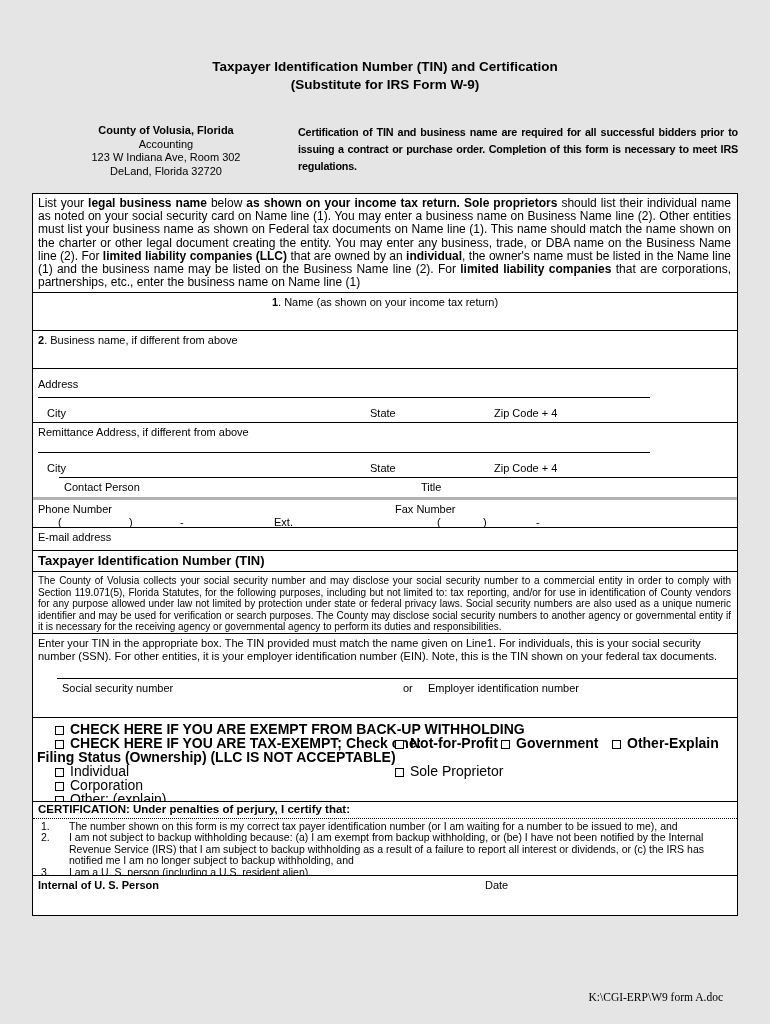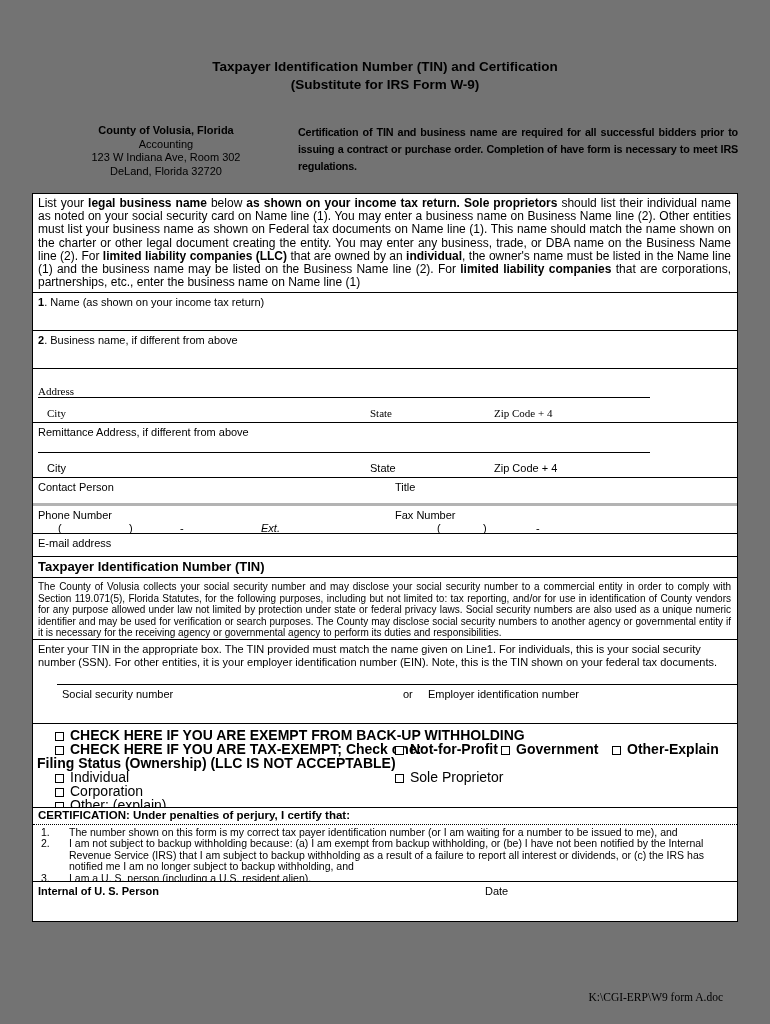--- a/index.html
+++ b/index.html
@@ -1,41 +1,41 @@
 <!DOCTYPE html>
 <html><head>
 <meta charset="utf-8">
 <style>
   * { box-sizing: border-box; margin: 0; padding: 0; }
   html,body { background:#888; }
   .page {
-    width: 770px; height: 1024px; background: #737373; position: relative;
+    width: 770px; height: 1024px; background: #e5e5e5; position: relative;
     margin: 0 auto; color: #000;
     font-family: "Liberation Sans", sans-serif;
   }
   .title { text-align: center; font-weight: bold; font-size: 13.5px; line-height: 18px; padding-top: 58px; }
   .header-row { display: flex; margin-top: 30px; }
   .agency { width: 252px; margin-left: 40px; text-align: center; font-size: 11px; line-height: 13.5px; }
   .agency-name { font-weight: bold; }
   .notice {
     width: 440px; margin-left: 6px; font-weight: bold; font-size: 10.8px;
     line-height: 17px; text-align: justify; letter-spacing: -0.2px;
   }
   .form-table {
     position: absolute; left: 32px; top: 193px; width: 706px;
     border: 1.5px solid #000; font-size: 11px; background: #fff;
   }
   .row { position: relative; border-top: 1px solid #000; overflow: hidden; }
   .row:first-child { border-top: none; }
   .r-instructions { height: 98px; padding: 3px 6px 0 5px; font-size: 12px; line-height: 13.2px; text-align: justify; }
-  .r-name { height: 38px; padding: 3px 5px; }
+  .r-name { height: 38px; padding: 3px 5px; text-align: center; }
   .r-business { height: 38px; padding: 3px 5px; }
-  .r-address { height: 54px; padding: 16px 5px; font-family: Liberation Serif, serif; }
+  .r-address { height: 54px; padding: 9px 5px; }
   .r-remittance { height: 55px; padding: 3px 5px; }
-  .r-contact { height: 26px; padding: 3px 5px; }
+  .r-contact { height: 20px; padding: 3px 5px; margin-left: 26px; }
   .r-phone { height: 30px; padding: 3px 5px; border-top: 3px solid #b3b3b3; }
   .r-email { height: 23px; padding: 3px 5px; }
   .r-tinheader { height: 21px; padding: 2px 5px; font-weight: bold; font-size: 13px; }
   .r-disclosure { height: 62px; padding: 3px 6px 0 5px; font-size: 10px; line-height: 11.6px; text-align: justify; }
   .r-entertin { height: 45px; padding: 3px 6px 0 5px; line-height: 13px; }
   .r-ssn { height: 39px; padding: 3px 5px; margin-left: 24px; }
   .r-checks { height: 84px; padding-top: 4px; }
   .r-certhead { height: 17px; padding: 1px 5px; font-weight: bold; font-size: 11.5px; }
   .r-certlist { height: 57px; border-top: 1px dotted #000; padding-top: 2px; font-size: 10.5px; line-height: 11.4px; }
   .r-signature { height: 40px; padding: 3px 5px; }
@@ -67,21 +67,21 @@
     <div>(Substitute for IRS Form W-9)</div>
   </div>
 
   <div class="header-row">
     <div class="agency">
       <div class="agency-name">County of Volusia, Florida</div>
       <div>Accounting</div>
       <div>123 W Indiana Ave, Room 302</div>
       <div>DeLand, Florida 32720</div>
     </div>
-    <div class="notice">Certification of TIN and business name are required for all successful bidders prior to issuing a contract or purchase order.  Completion of have form is necessary to meet IRS regulations.</div>
+    <div class="notice">Certification of TIN and business name are required for all successful bidders prior to issuing a contract or purchase order.  Completion of this form is necessary to meet IRS regulations.</div>
   </div>
 
   <div class="form-table">
 
     <div class="row r-instructions"><span>List your </span><span style="font-weight: bold;">legal business name</span><span> below </span><span style="font-weight: bold;">as shown on your income tax return.  Sole proprietors</span><span> should list their individual name as noted on your social security card on Name line (1).  You may enter a business name on Business Name line (2).  Other entities must list your business name as shown on Federal tax documents on Name line (1).  This name should match the name shown on the charter or other legal document creating the entity.  You may enter any business, trade, or DBA name on the Business Name line (2).  For </span><span style="font-weight: bold;">limited liability companies (LLC)</span><span> that are owned by an </span><span style="font-weight: bold;">individual</span><span>, the owner's name must be listed in the Name line (1) and the business name may be listed on the Business Name line (2).  For </span><span style="font-weight: bold;">limited liability companies</span><span> that are corporations, partnerships, etc., enter the business name on Name line (1)</span></div>
 
     <div class="row r-name">
       <span><span style="font-weight: bold;">1</span><span>.  Name (as shown on your income tax return)</span></span>
     </div>
 
@@ -113,21 +113,21 @@
       <span>Contact Person</span>
       <span class="abs" style="left:362px; top:3px;">Title</span>
     </div>
 
     <div class="row r-phone">
       <span>Phone Number</span>
       <span class="abs" style="left:362px; top:3px;">Fax Number</span>
       <span class="abs" style="left:25px; top:16px;">(</span>
       <span class="abs" style="left:96px; top:16px;">)</span>
       <span class="abs" style="left:147px; top:16px;">-</span>
-      <span class="abs" style="left:228px; top:16px;font-style:italic;">Ext.</span>
+      <span class="abs" style="left:241px; top:16px;">Ext.</span>
       <span class="abs" style="left:404px; top:16px;">(</span>
       <span class="abs" style="left:450px; top:16px;">)</span>
       <span class="abs" style="left:503px; top:16px;">-</span>
     </div>
 
     <div class="row r-email">
       <span>E-mail address</span>
     </div>
 
     <div class="row r-tinheader">Taxpayer Identification Number (TIN)</div>

